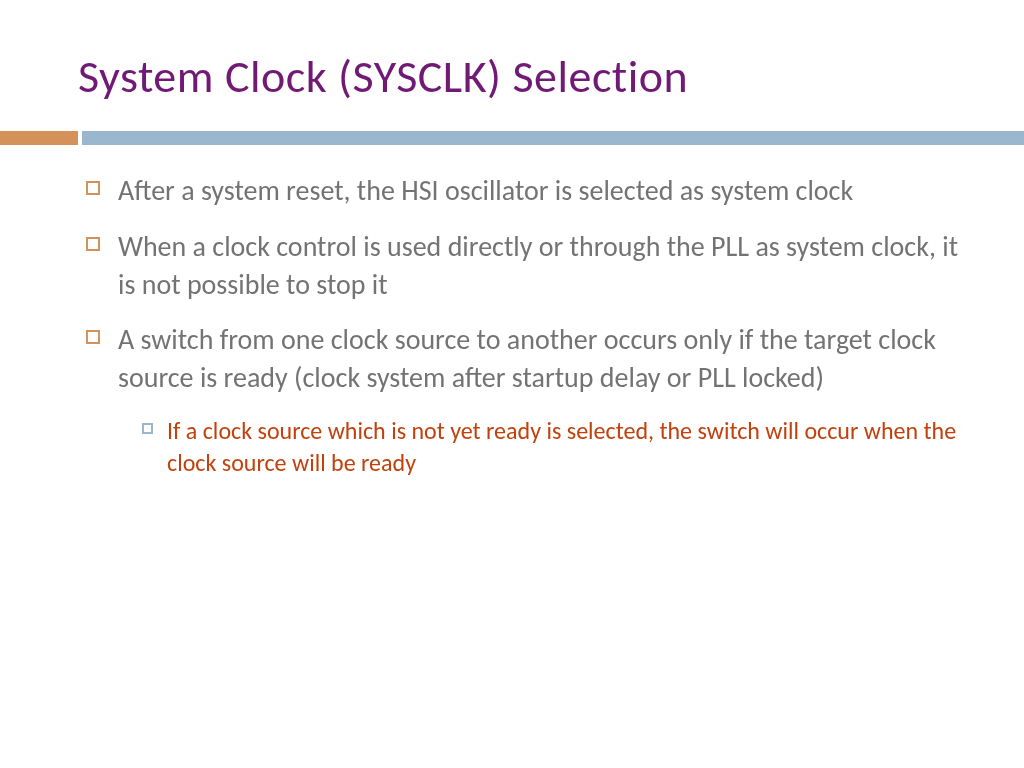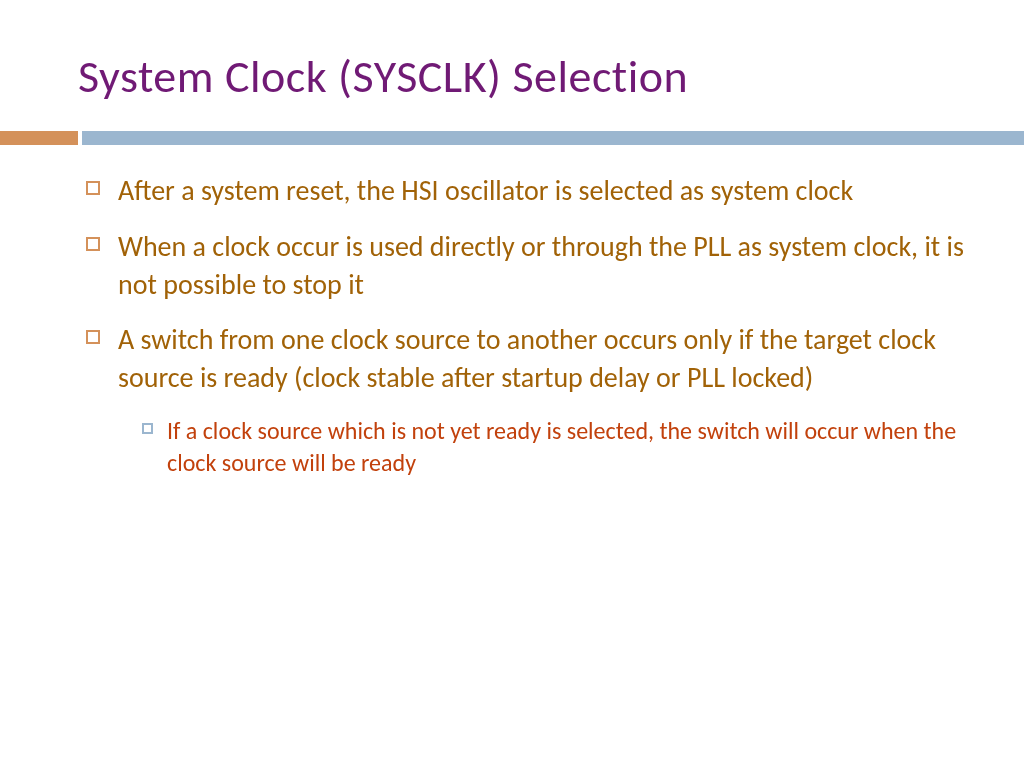--- a/index.html
+++ b/index.html
@@ -58,21 +58,21 @@
     flex-shrink: 0;
     width: 14px;
     height: 14px;
     border: 2px solid #d4915a;
     margin-top: 9px;
     margin-right: 18px;
   }
   .bullet-text {
     font-size: 28px;
     line-height: 1.35;
-    color: #a16207;
+    color: #737373;
     font-weight: 400;
   }
   .sub-list {
     margin-left: 56px;
     margin-top: 2px;
   }
   .sub-item {
     display: flex;
     align-items: flex-start;
     margin-bottom: 14px;
@@ -104,26 +104,26 @@
 
 <div class="content">
 
   <div class="bullet-item">
     <div class="bullet-square"></div>
     <div class="bullet-text">After a system reset, the HSI oscillator is selected as system clock</div>
   </div>
 
   <div class="bullet-item">
     <div class="bullet-square"></div>
-    <div class="bullet-text">When a clock occur is used directly or through the PLL as system clock, it is not possible to stop it</div>
+    <div class="bullet-text">When a clock control is used directly or through the PLL as system clock, it is not possible to stop it</div>
   </div>
 
   <div class="bullet-item">
     <div class="bullet-square"></div>
-    <div class="bullet-text">A switch from one clock source to another occurs only if the target clock source is ready (clock stable after startup delay or PLL locked)</div>
+    <div class="bullet-text">A switch from one clock source to another occurs only if the target clock source is ready (clock system after startup delay or PLL locked)</div>
   </div>
 
   <div class="sub-list">
     <div class="sub-item">
       <div class="sub-square"></div>
       <div class="sub-text">If a clock source which is not yet ready is selected, the switch will occur when the clock source will be ready</div>
     </div>
   </div>
 
 </div>

